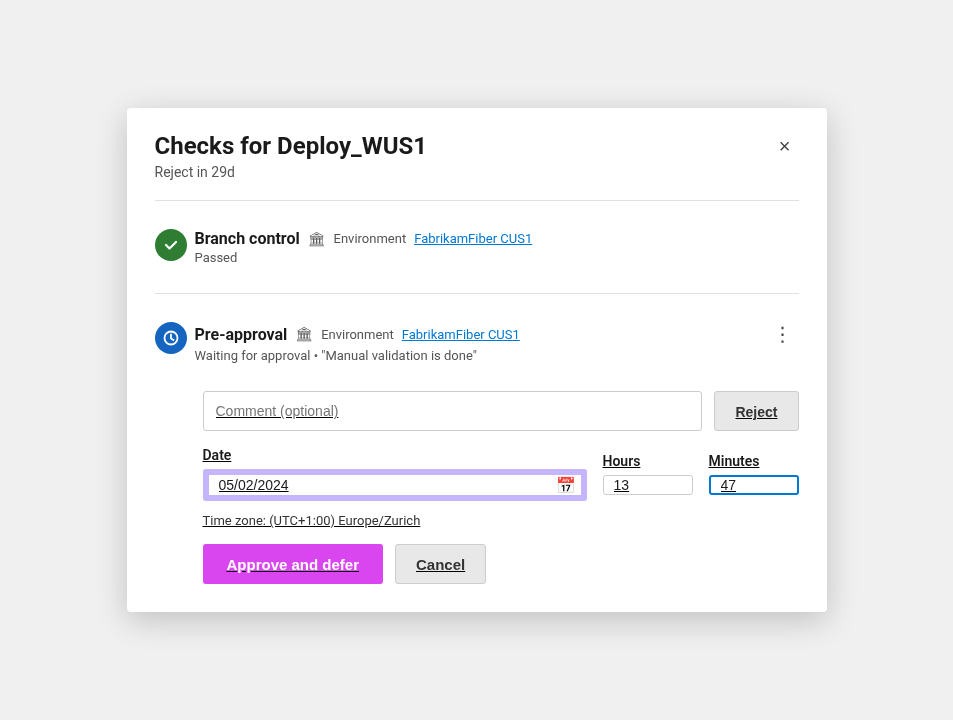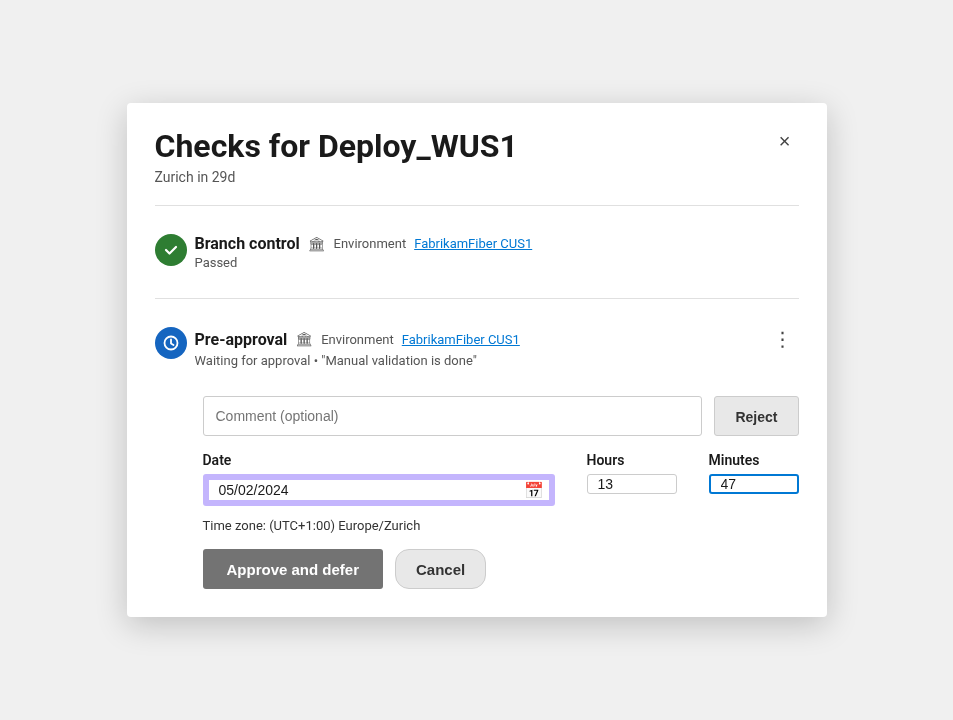--- a/index.html
+++ b/index.html
@@ -29,21 +29,21 @@
     .modal-header {
       display: flex;
       justify-content: space-between;
       align-items: flex-start;
       margin-bottom: 20px;
     }
 
     .modal-title-block {}
 
     .modal-title {
-      font-size: 32px;
+      font-size: 24px;
       font-weight: 700;
       color: #1a1a1a;
       line-height: 1.2;
     }
 
     .modal-subtitle {
       font-size: 14px;
       color: #555;
       margin-top: 4px;
     }
@@ -145,20 +145,21 @@
       padding: 0 4px;
       letter-spacing: 2px;
       display: flex;
       align-items: center;
     }
 
     
     .approval-form {
       margin-top: 16px;
       padding-left: 48px;
+      text-decoration: underline;
     }
 
     .comment-reject-row {
       display: flex;
       gap: 12px;
       align-items: center;
       margin-bottom: 16px;
     }
 
     .comment-input {
@@ -180,22 +181,22 @@
       border-radius: 3px;
       font-size: 14px;
       font-weight: 700;
       color: #333;
       cursor: pointer;
       white-space: nowrap;
     }
 
     .date-time-row {
       display: flex;
-      gap: 32px;
-      align-items: flex-start;
+      gap: 16px;
+      align-items: center;
       margin-bottom: 12px;
     }
 
     .field-group {
       display: flex;
       flex-direction: column;
       gap: 6px;
     }
 
     .field-group.date-field {
@@ -258,50 +259,50 @@
 
     .action-row {
       display: flex;
       gap: 12px;
       align-items: center;
     }
 
     .approve-defer-button {
       height: 40px;
       padding: 0 24px;
-      background: #737373;
+      background: #d946ef;
       border: none;
       border-radius: 3px;
       font-size: 15px;
       font-weight: 700;
       color: #ffffff;
       cursor: pointer;
     }
 
     .cancel-button {
       height: 40px;
       padding: 0 20px;
       background: #e8e8e8;
       border: 1px solid #ccc;
-      border-radius: 14px;
+      border-radius: 3px;
       font-size: 15px;
       font-weight: 600;
       color: #333;
       cursor: pointer;
     }
   </style>
 </head>
 <body>
 
 <div class="modal">
 
   <div class="modal-header">
     <div class="modal-title-block">
       <div class="modal-title">Checks for Deploy_WUS1</div>
-      <div class="modal-subtitle">Zurich in 29d</div>
+      <div class="modal-subtitle">Reject in 29d</div>
     </div>
     <button class="close-button">×</button>
   </div>
 
   <hr class="divider">
   <div class="check-item">
     <div class="check-icon passed">
 
       <svg viewBox="0 0 16 16" fill="none" xmlns="http://www.w3.org/2000/svg">
         <path d="M3 8L6.5 11.5L13 5" stroke="white" stroke-width="2.2" stroke-linecap="round" stroke-linejoin="round"></path>

